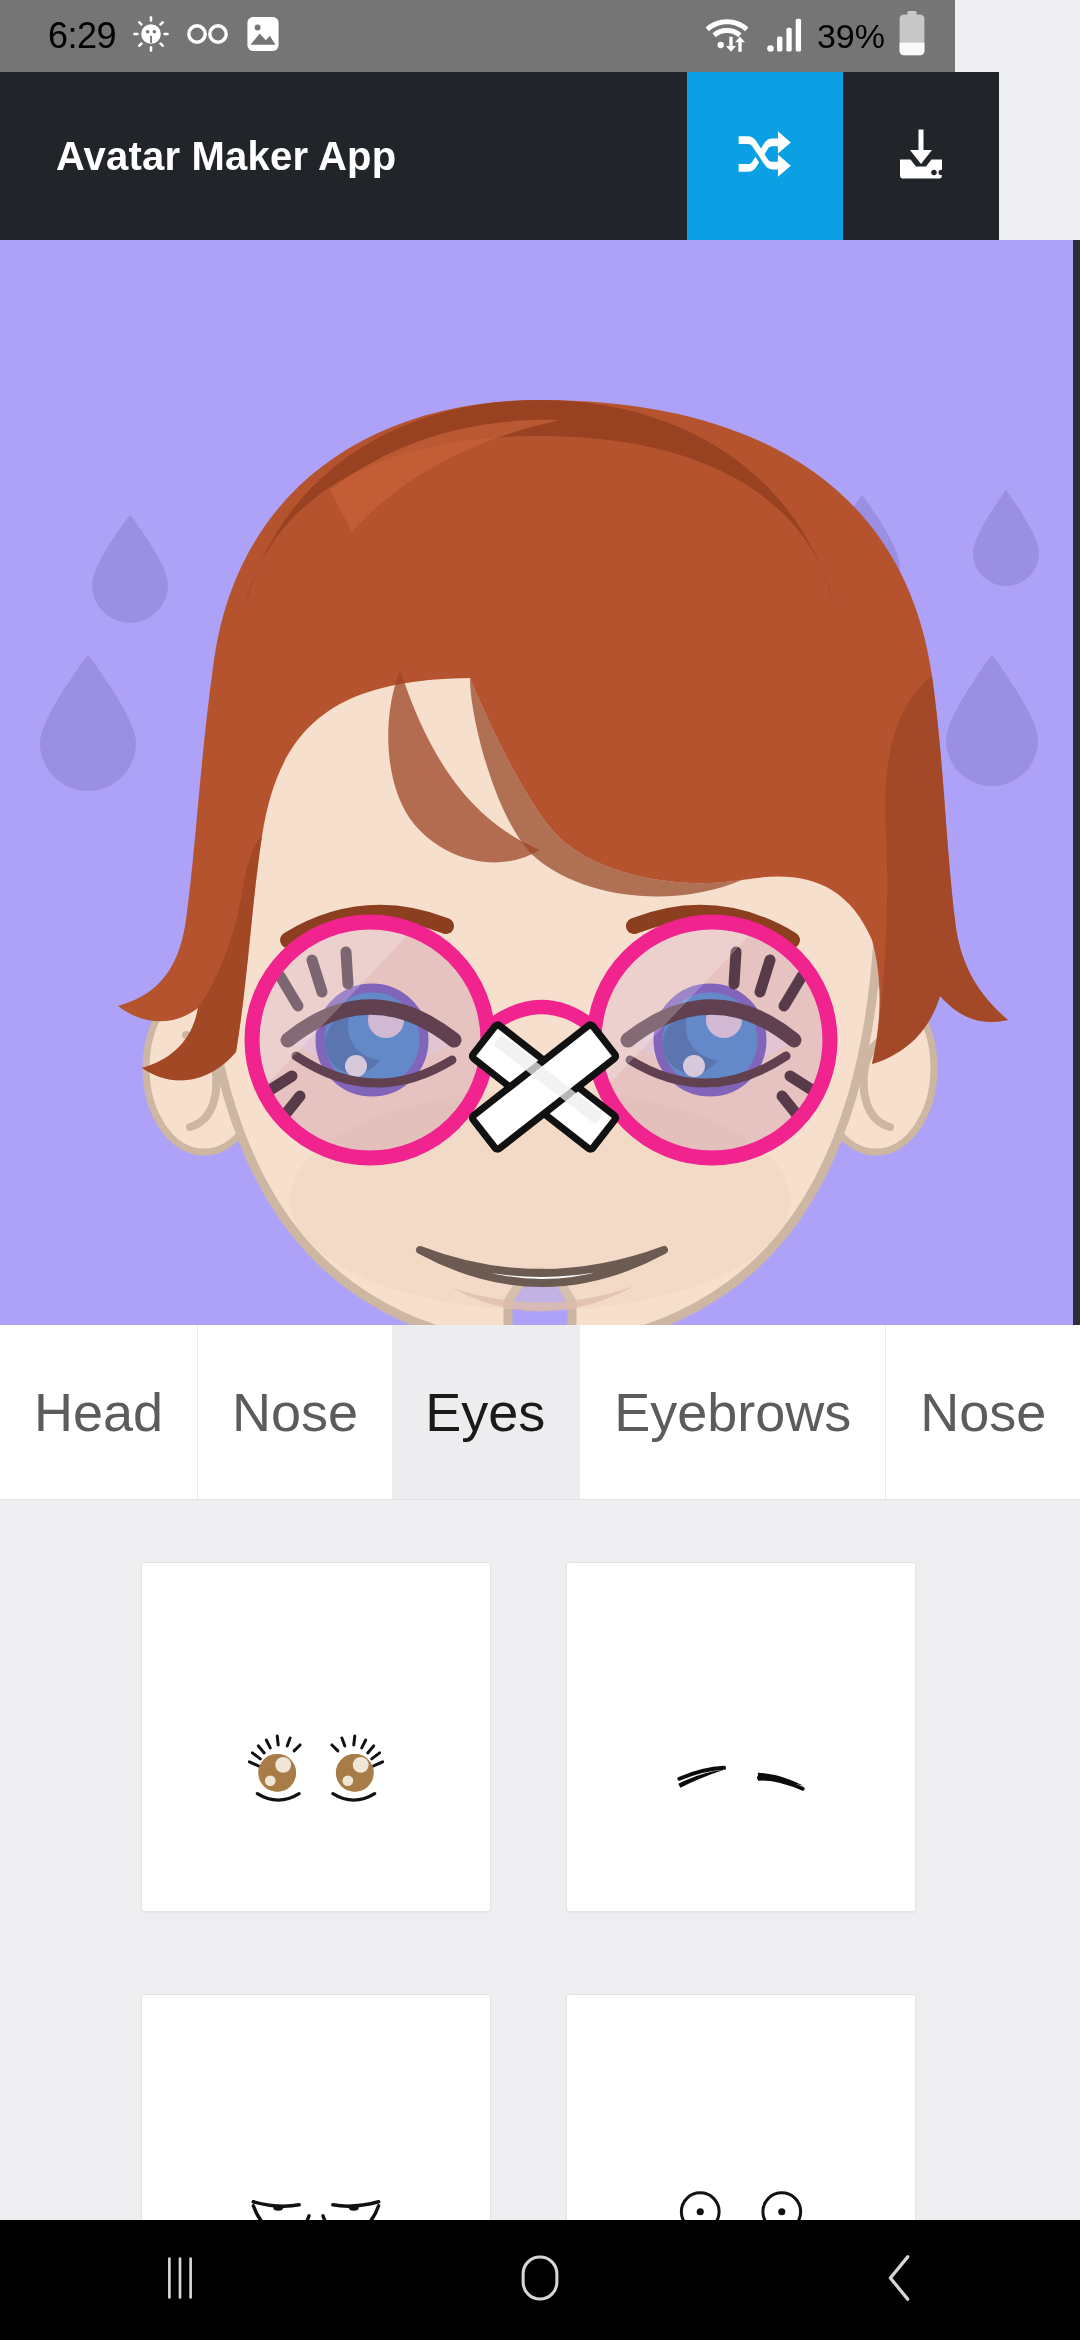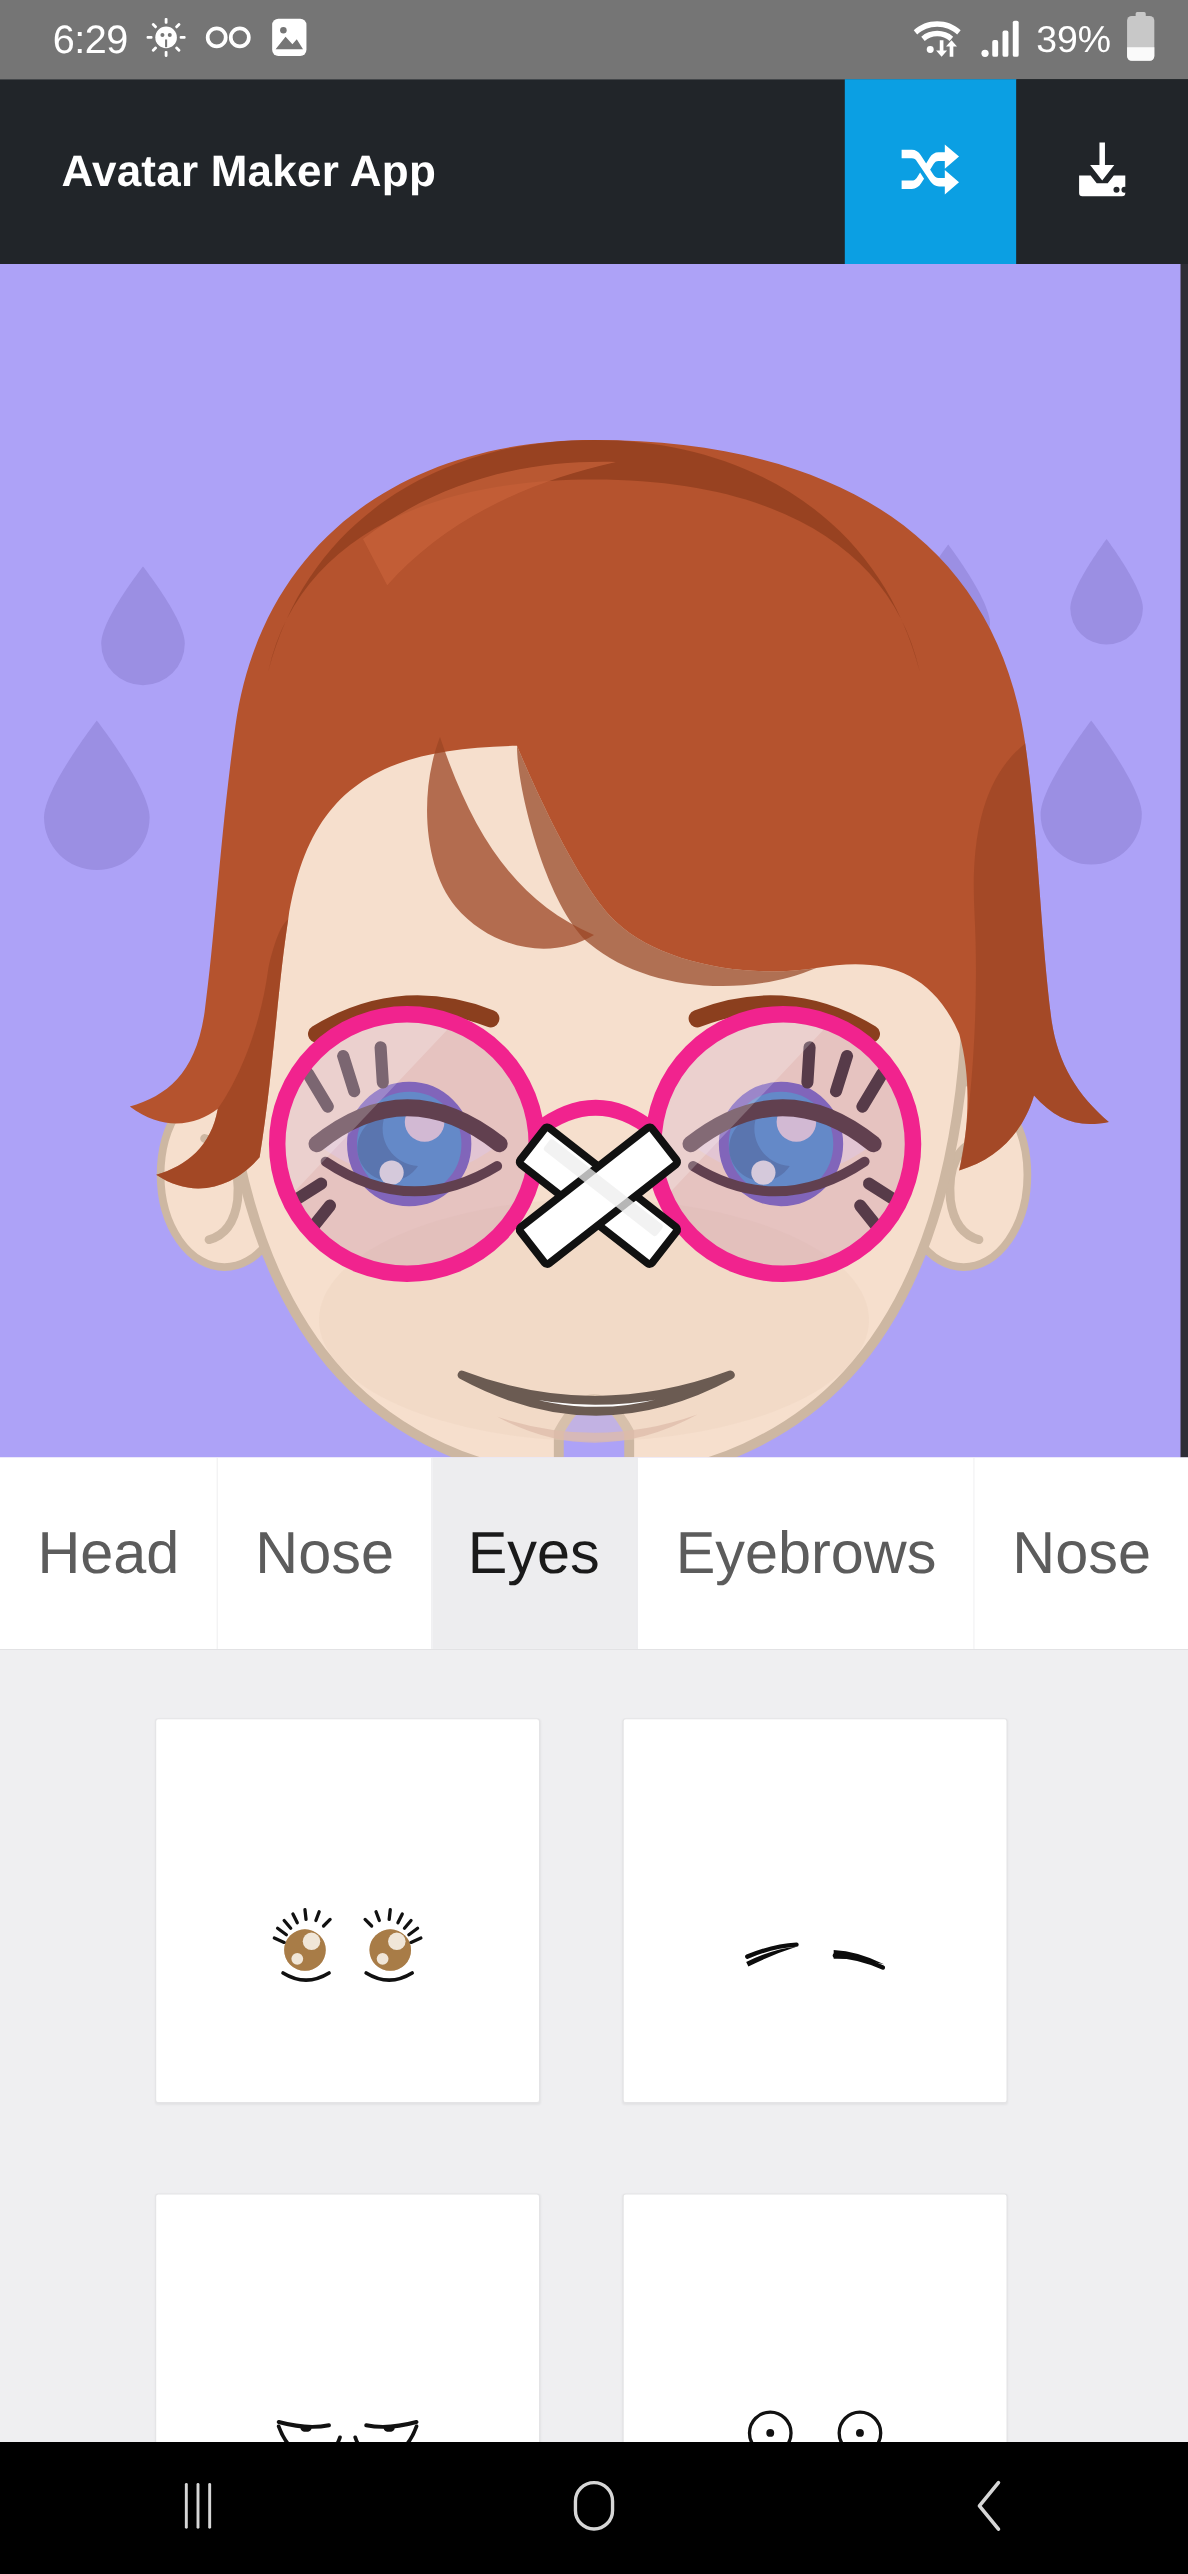--- a/index.html
+++ b/index.html
@@ -6,33 +6,33 @@
   html, body {
     width:1080px; height:2340px;
     background:#ffffff;
     font-family:"Liberation Sans", sans-serif;
     overflow:hidden;
   }
   .phone { position:relative; width:1080px; height:2340px; background:#EFEFF1; }
 
   
   .statusbar{
-    position:absolute; top:0; left:0; width:1080px; height:72px;
+    position:absolute; top:0; left:0; width:955px; height:72px;
     background:#757575; display:flex; align-items:center;
-    padding:0 28px 0 48px; color:#ffffff;
+    padding:0 28px 0 48px; color:#000000;
   }
   .sb-left{ display:flex; align-items:center; gap:16px; }
   .sb-clock{ font-size:36px; letter-spacing:-0.5px; font-weight:400; line-height:1; }
   .sb-right{ margin-left:auto; display:flex; align-items:center; gap:12px; }
   .sb-batt-txt{ font-size:34px; font-weight:400; letter-spacing:0px; }
   .ic{ display:block; }
 
   
   .appbar{
-    position:absolute; top:72px; left:0; width:1080px; height:168px;
+    position:absolute; top:72px; left:0; width:999px; height:168px;
     background:#212529; display:flex; align-items:stretch;
   }
   .appbar-title{
     display:flex; align-items:center; padding-left:56px;
     color:#ffffff; font-size:40px; font-weight:bold; letter-spacing:0.2px;
     flex:1 1 auto;
   }
   .appbar-btn{
     width:156px; display:flex; align-items:center; justify-content:center;
     background:#212529;

